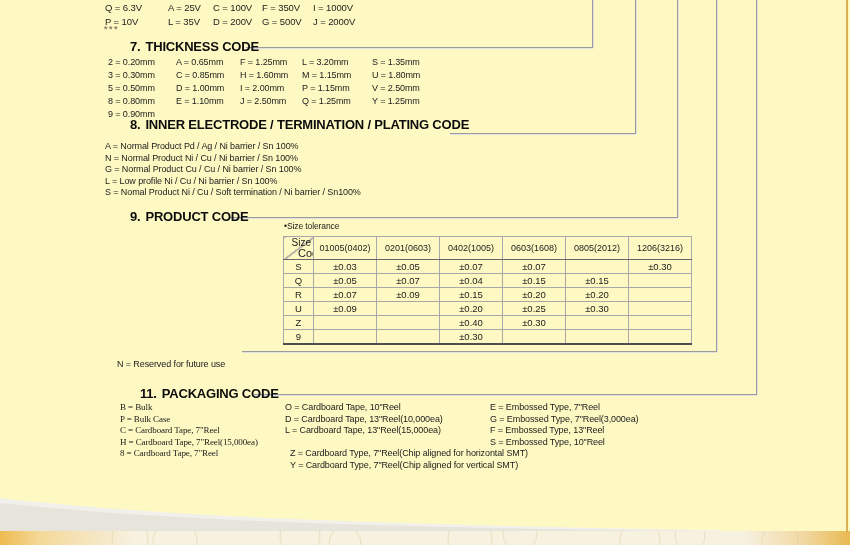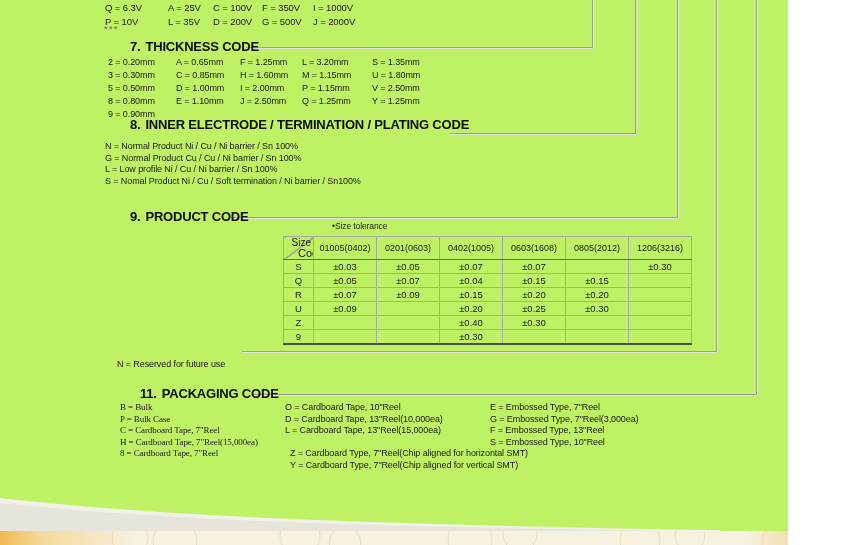--- a/index.html
+++ b/index.html
@@ -1,16 +1,16 @@
 <!DOCTYPE html>
 <html><head>
 <meta charset="utf-8">
 <style>
   html,body{margin:0;padding:0;background:#fff;}
-  .page{position:relative;width:788px;height:545px;background:#bef264;overflow:hidden;
+  .page{position:relative;width:850px;height:545px;background:#fef9c3;overflow:hidden;
         font-family:"Liberation Sans","DejaVu Sans",sans-serif;color:#1b1b1b;}
 
   
   .sec-title{position:absolute;font-weight:700;font-size:13px;letter-spacing:-0.2px;
              white-space:nowrap;color:#0c0c0c;margin-left:44px;}
   .sec-title .num{margin-right:5px;}
 
   
   .vline{position:absolute;top:0;width:1px;background:#9c9c9c;box-shadow:1px 0 0 #e1e1e1;}
   .hline{position:absolute;height:1px;background:#9c9c9c;box-shadow:0 1px 0 #e1e1e1;}
@@ -28,21 +28,21 @@
   #thickness-grid{position:absolute;left:108px;top:56px;display:grid;
                   grid-template-columns:68px 64px 62px 70px auto;
                   font-size:9px;line-height:13px;white-space:nowrap;letter-spacing:-0.1px;}
 
   #s8-list{position:absolute;left:105px;top:141px;}
   #s8-list div{line-height:11.6px;}
 
   #s9-list{position:absolute;left:105px;top:225px;}
   #s9-list div{line-height:14.6px;}
 
-  #table-caption{position:absolute;left:284px;top:221px;font-size:8.5px;letter-spacing:-0.1px;margin-left:48px;}
+  #table-caption{position:absolute;left:284px;top:221px;font-size:8.5px;letter-spacing:-0.1px;}
 
   #size-table{position:absolute;left:283px;top:236px;border-collapse:collapse;table-layout:fixed;
               font-size:9.5px;border:1px solid #7a7a7a;border-bottom:2px solid #4e4e4e;}
   #size-table th,#size-table td{border:1px solid #a8a8a8;padding:0;text-align:center;
               font-weight:400;height:13px;overflow:hidden;}
   #size-table thead th{height:22px;font-size:9px;border-bottom:1px solid #666;}
   #size-table th.corner{position:relative;
       background-image:linear-gradient(to bottom right,transparent 48%,#9a9a9a 48%,#9a9a9a 52%,transparent 52%);}
   .corner-top{position:absolute;top:1px;right:2px;font-size:10px;line-height:9px;}
   .corner-bottom{position:absolute;bottom:1px;left:2px;font-size:11px;line-height:9px;margin-left:12px;}
@@ -126,20 +126,21 @@
       <span>J = 2.50mm</span>
       <span>Q = 1.25mm</span>
       <span>Y = 1.25mm</span>
       <span>9 = 0.90mm</span>
     </div>
 
   <div class="sec-title" style="left:86px;top:117px">
     <span class="num">8.</span><span>INNER ELECTRODE / TERMINATION / PLATING CODE</span>
   </div>
   <div id="s8-list" class="list">
+      <div>A = Normal Product Pd / Ag / Ni barrier / Sn 100%</div>
       <div>N = Normal Product Ni / Cu / Ni barrier / Sn 100%</div>
       <div>G = Normal Product Cu / Cu / Ni barrier / Sn 100%</div>
       <div>L = Low profile Ni / Cu / Ni barrier / Sn 100%</div>
       <div>S = Nomal Product Ni / Cu / Soft termination / Ni barrier / Sn100%</div>
     </div>
 
   <div class="sec-title" style="left:86px;top:209px">
     <span class="num">9.</span><span>PRODUCT CODE</span>
   </div>
   <div id="table-caption">•Size tolerance</div>

